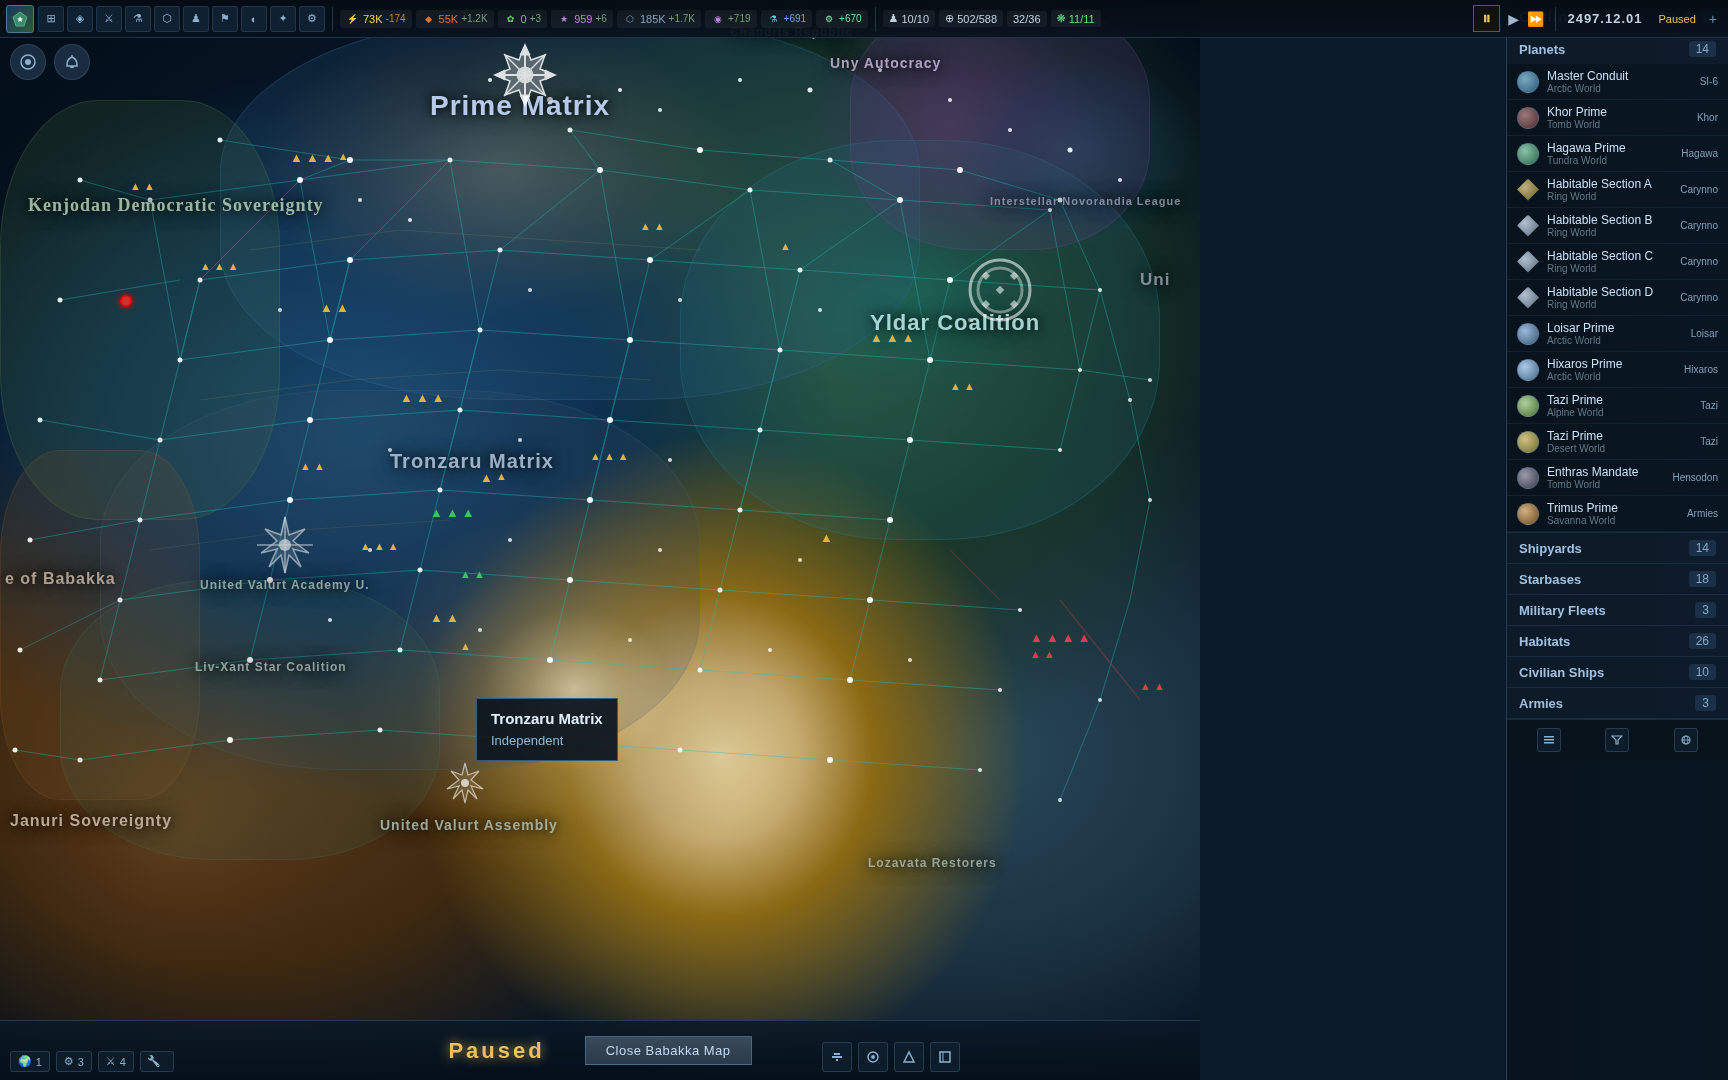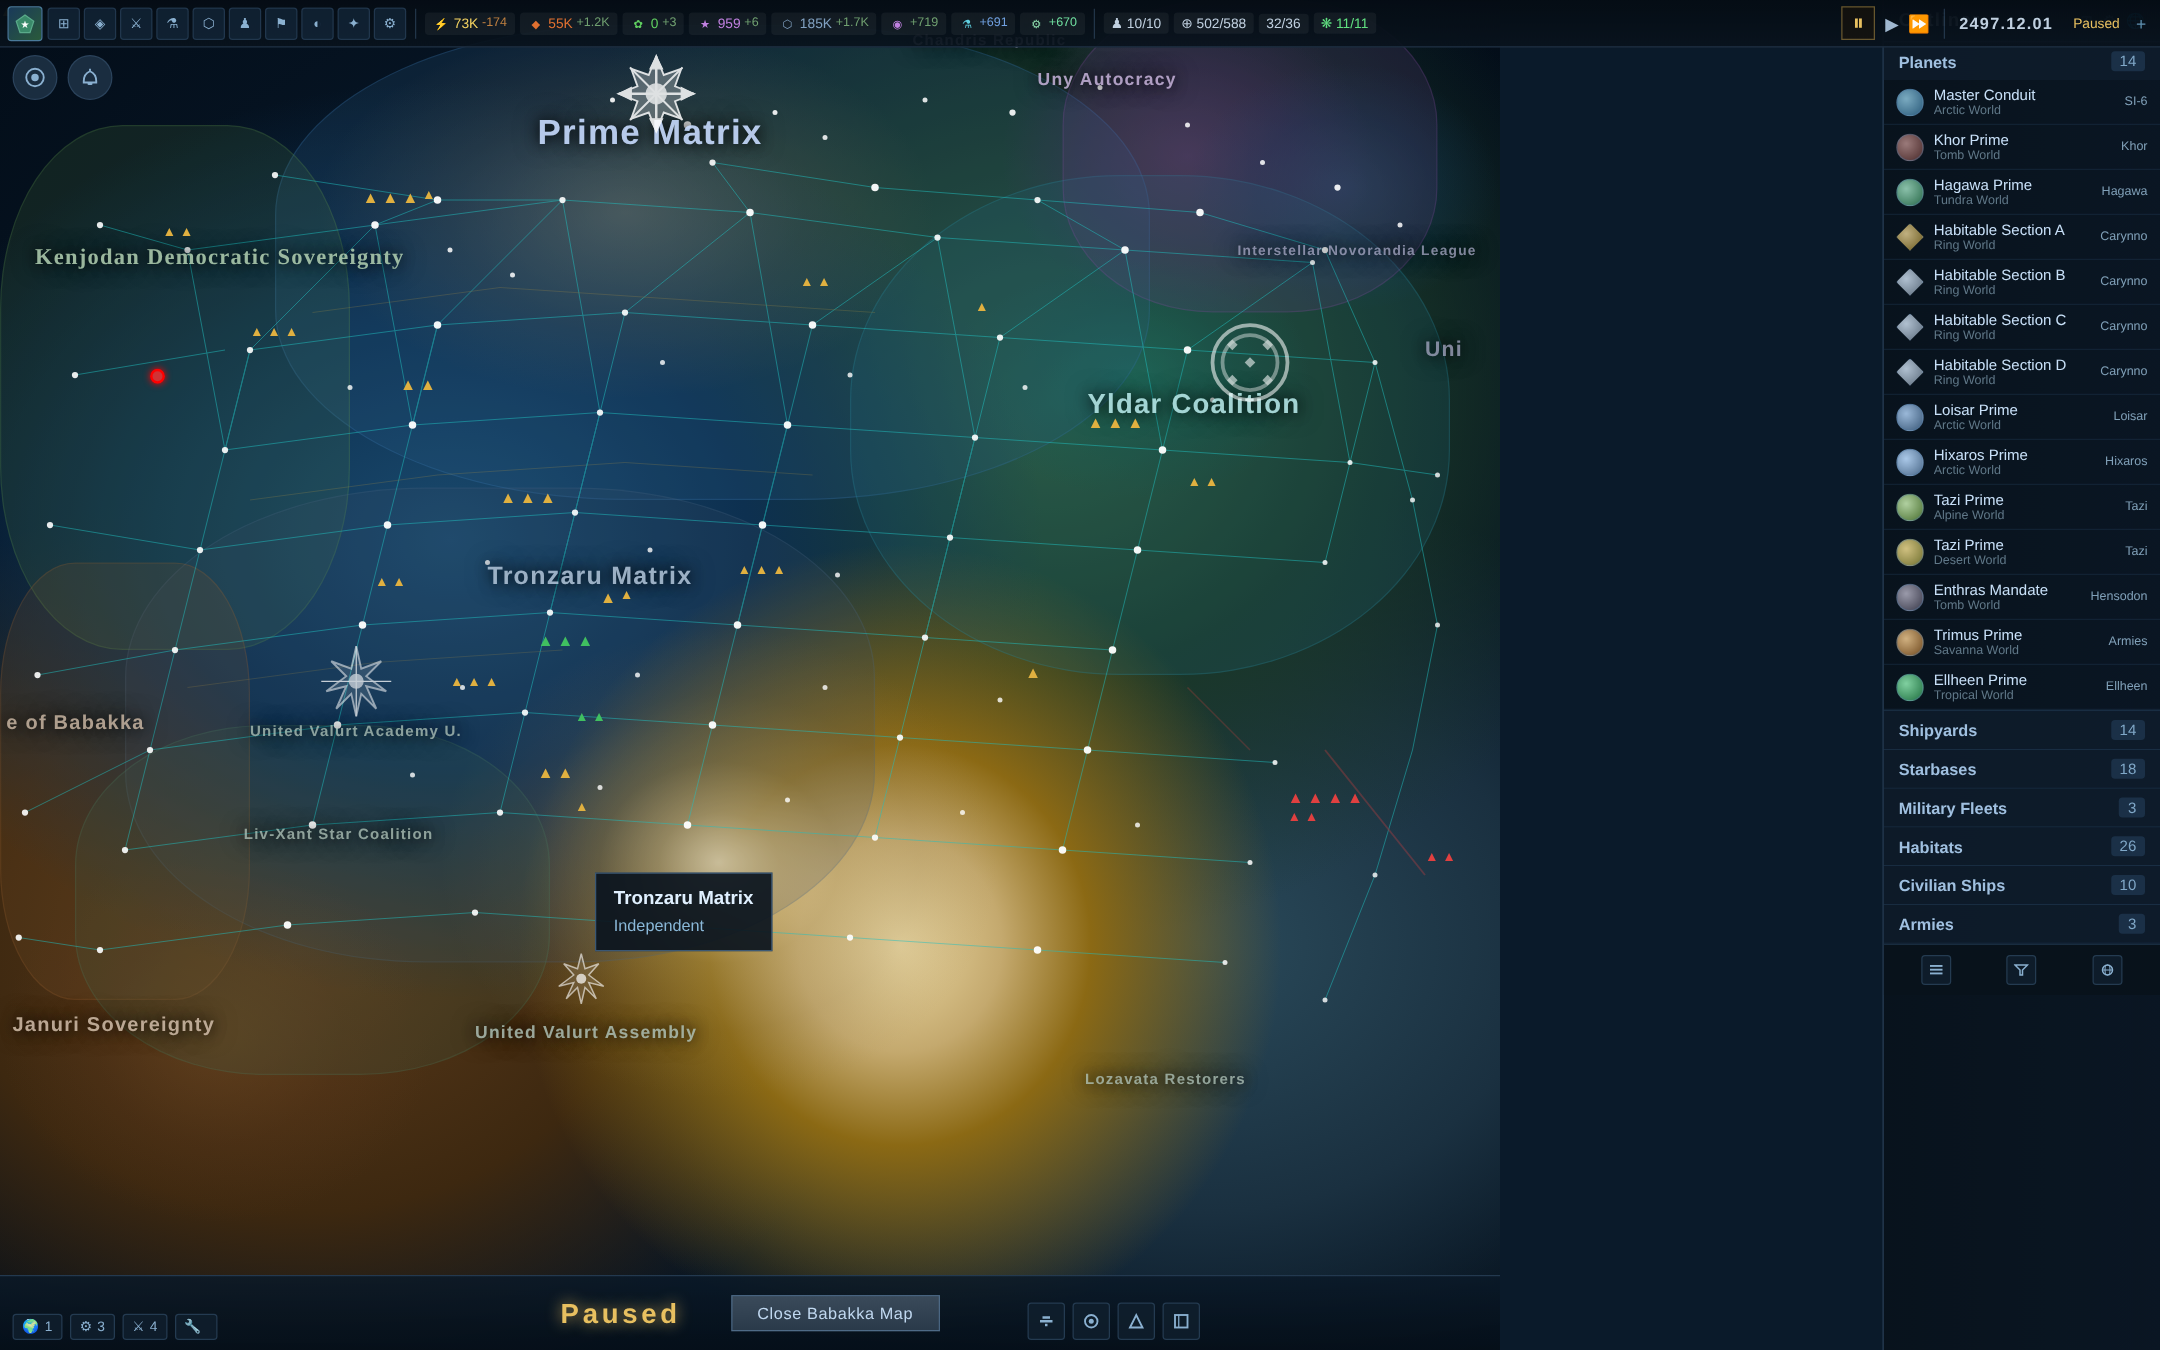--- a/index.html
+++ b/index.html
@@ -1109,28 +1109,20 @@
       <span class="item-tag">Hensodon</span>
     </div>
     <div class="outliner-item">
       <div class="item-planet-icon" style="background: radial-gradient(circle at 35% 35%, #d0b080, #704a20);"></div>
       <div class="item-info">
         <div class="item-name">Trimus Prime</div>
         <div class="item-type">Savanna World</div>
       </div>
       <span class="item-tag">Armies</span>
     </div>
-    <div class="outliner-item">
-      <div class="item-planet-icon" style="background: radial-gradient(circle at 35% 35%, #80d0a0, #207040);"></div>
-      <div class="item-info">
-        <div class="item-name">Ellheen Prime</div>
-        <div class="item-type">Tropical World</div>
-      </div>
-      <span class="item-tag">Ellheen</span>
-    </div>
   </div>
 
   <div class="outliner-section">
     <div class="outliner-section-header">
       <span class="section-label">Shipyards</span>
       <span class="section-count">14</span>
     </div>
   </div>
 
   <div class="outliner-section">

